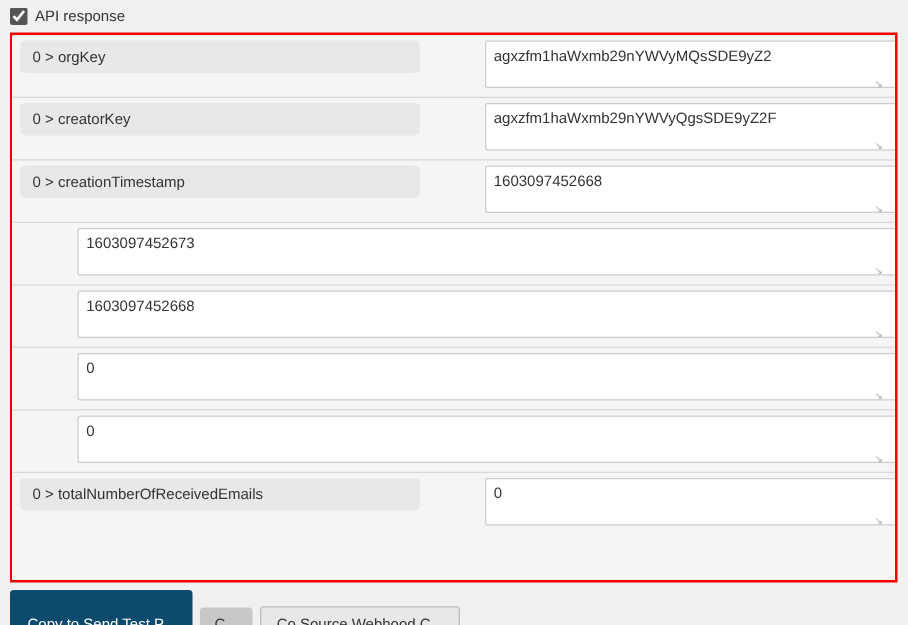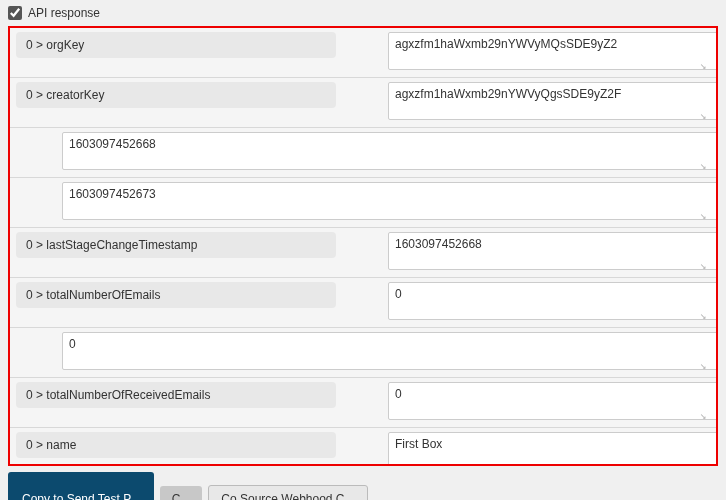--- a/index.html
+++ b/index.html
@@ -152,43 +152,38 @@
 <div class="api-response-container" id="field-container">
 <div class="field-row">
       <div class="field-key">0 &gt; orgKey</div>
       <div class="field-value-wrap"><textarea class="field-value with-scroll" rows="2" style="">agxzfm1haWxmb29nYWVyMQsSDE9yZ2</textarea><div class="resize-icon">↘</div></div>
     </div>
     <div class="field-row">
       <div class="field-key">0 &gt; creatorKey</div>
       <div class="field-value-wrap"><textarea class="field-value with-scroll" rows="2" style="">agxzfm1haWxmb29nYWVyQgsSDE9yZ2F</textarea><div class="resize-icon">↘</div></div>
     </div>
     <div class="field-row">
+      <div class="field-key">0 &gt; creationTimestamp</div>
       <div class="field-value-wrap"><textarea class="field-value" rows="2" style="">1603097452668</textarea><div class="resize-icon">↘</div></div>
     </div>
     <div class="field-row">
       <div class="field-value-wrap"><textarea class="field-value" rows="2" style="">1603097452673</textarea><div class="resize-icon">↘</div></div>
     </div>
     <div class="field-row">
-      <div class="field-key">0 &gt; lastStageChangeTimestamp</div>
       <div class="field-value-wrap"><textarea class="field-value" rows="2" style="">1603097452668</textarea><div class="resize-icon">↘</div></div>
     </div>
     <div class="field-row">
-      <div class="field-key">0 &gt; totalNumberOfEmails</div>
       <div class="field-value-wrap"><textarea class="field-value" rows="2" style="">0</textarea><div class="resize-icon">↘</div></div>
     </div>
     <div class="field-row">
       <div class="field-value-wrap"><textarea class="field-value" rows="2" style="">0</textarea><div class="resize-icon">↘</div></div>
     </div>
     <div class="field-row">
       <div class="field-key">0 &gt; totalNumberOfReceivedEmails</div>
       <div class="field-value-wrap"><textarea class="field-value" rows="2" style="">0</textarea><div class="resize-icon">↘</div></div>
-    </div>
-    <div class="field-row">
-      <div class="field-key">0 &gt; name</div>
-      <div class="field-value-wrap"><textarea class="field-value" rows="2" style="">First Box</textarea><div class="resize-icon">↘</div></div>
     </div>
   </div>
 
 <div class="bottom-buttons">
   <button class="btn-blue">Copy to Send Test P...</button>
   <button class="btn-gray">C...</button>
   <button class="btn-outline">Co Source Webhood C...</button>
 </div>
 
 </body></html>

